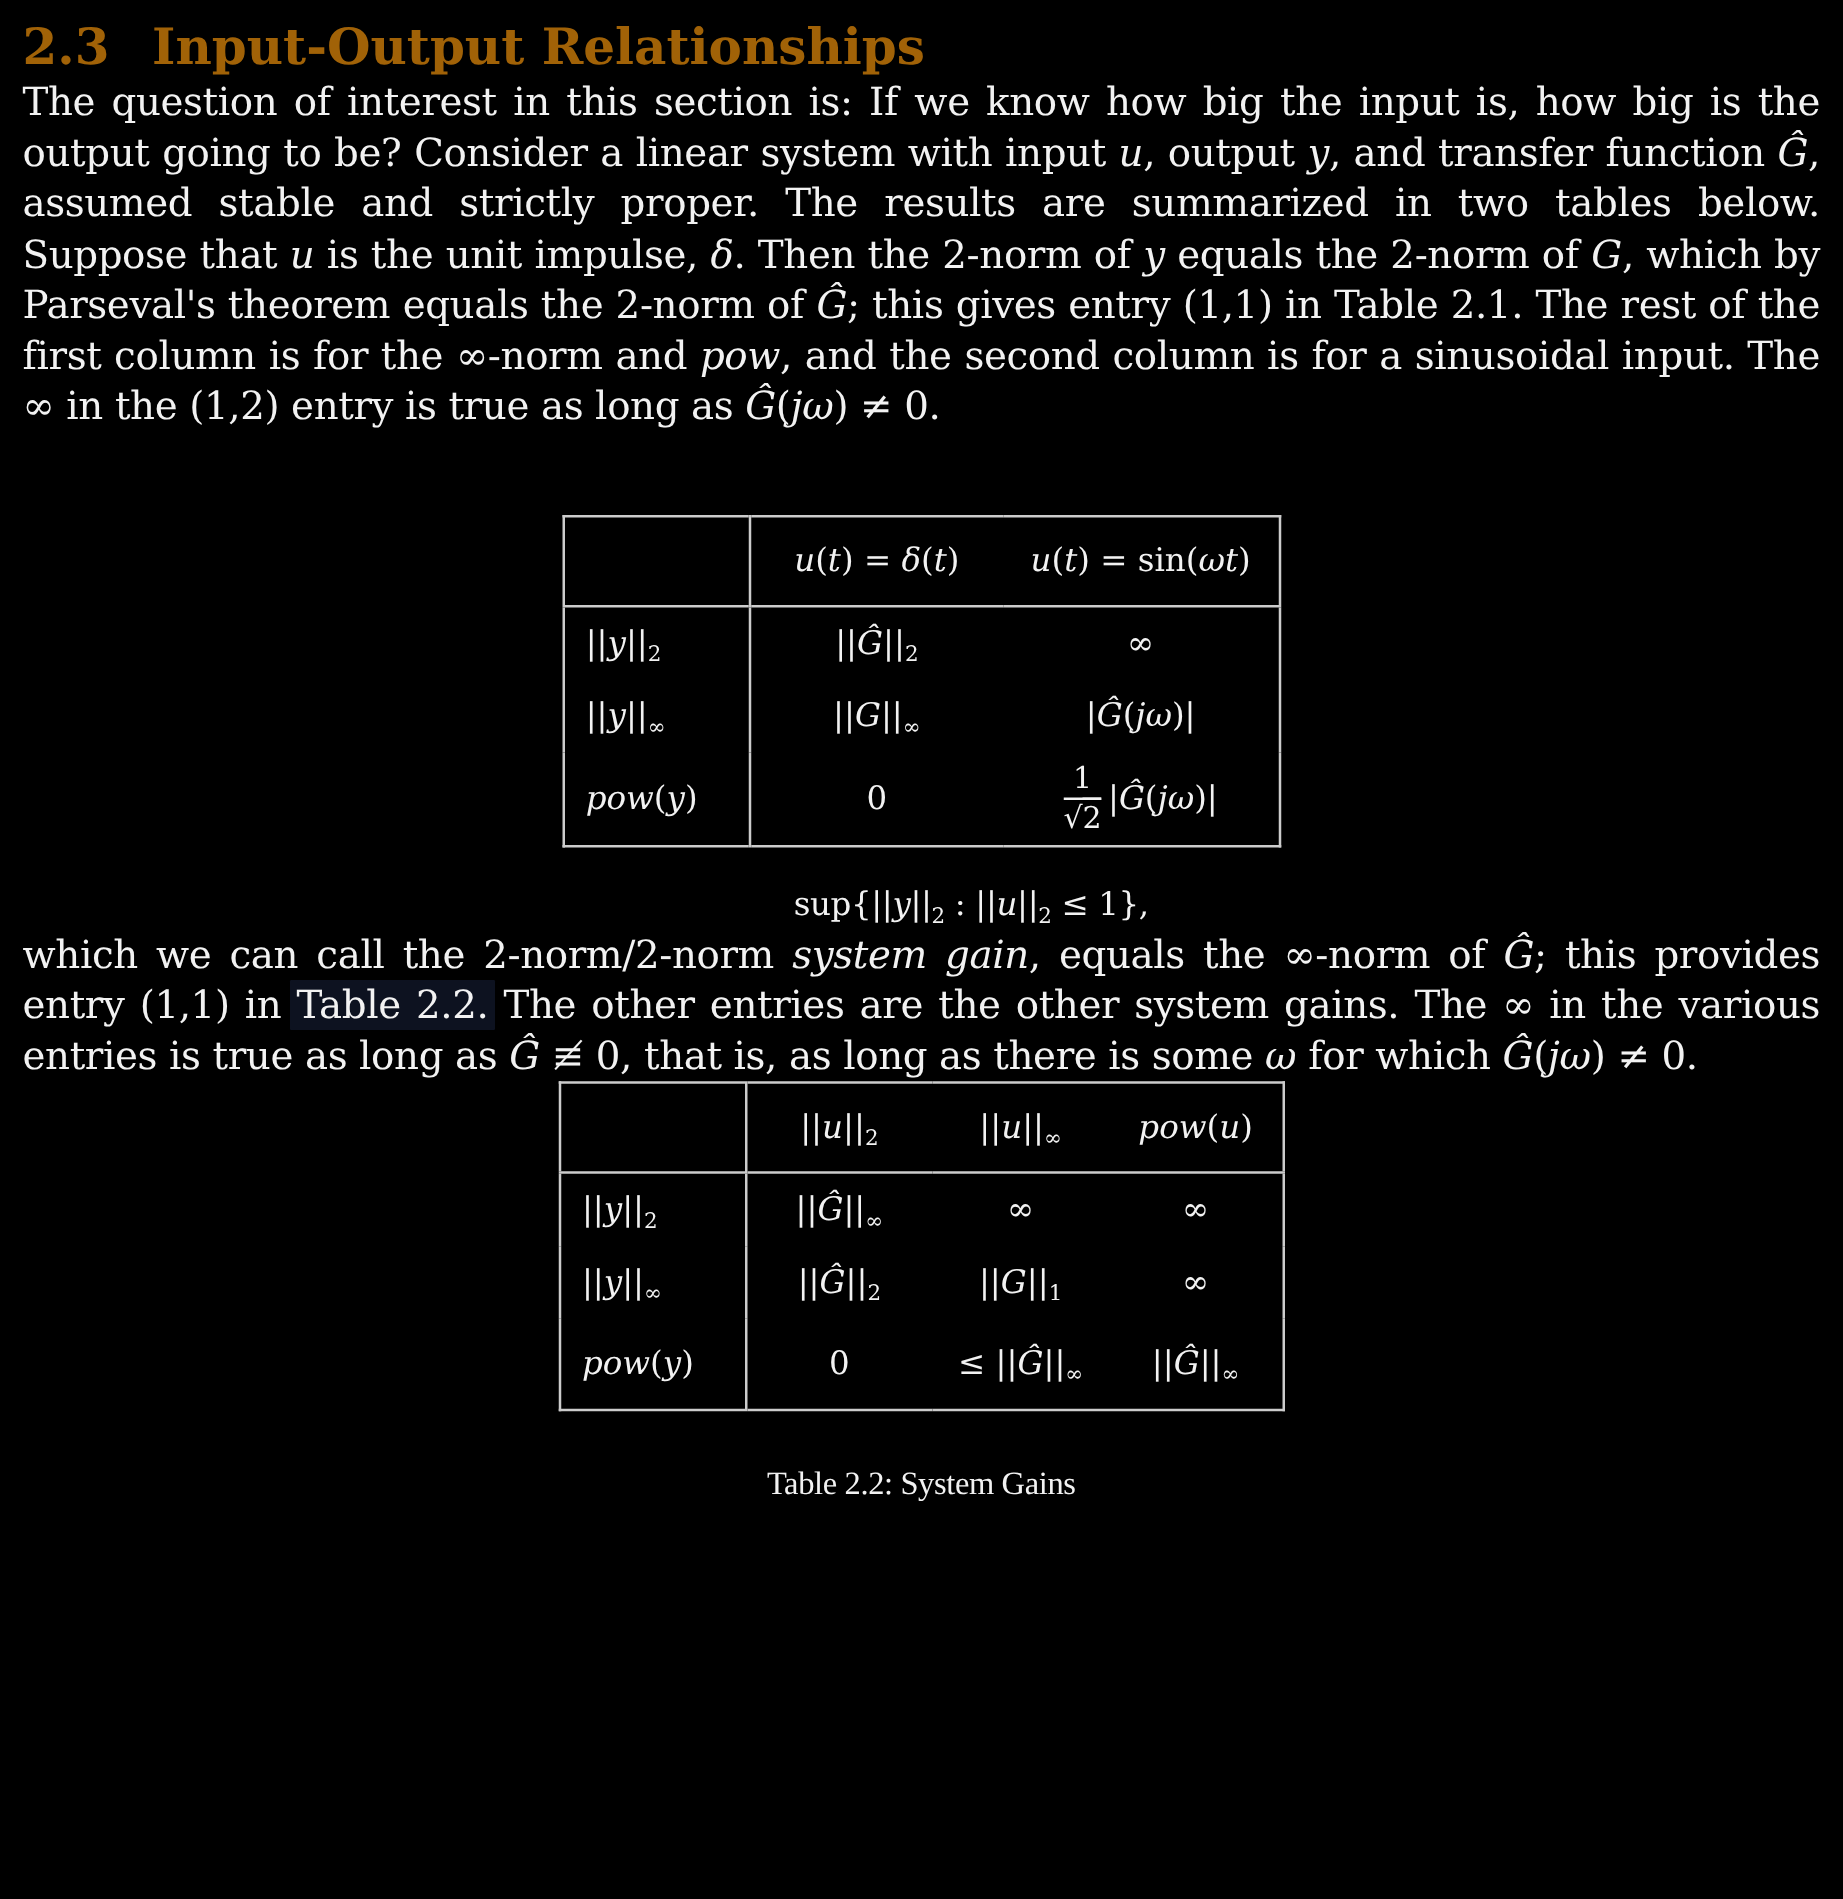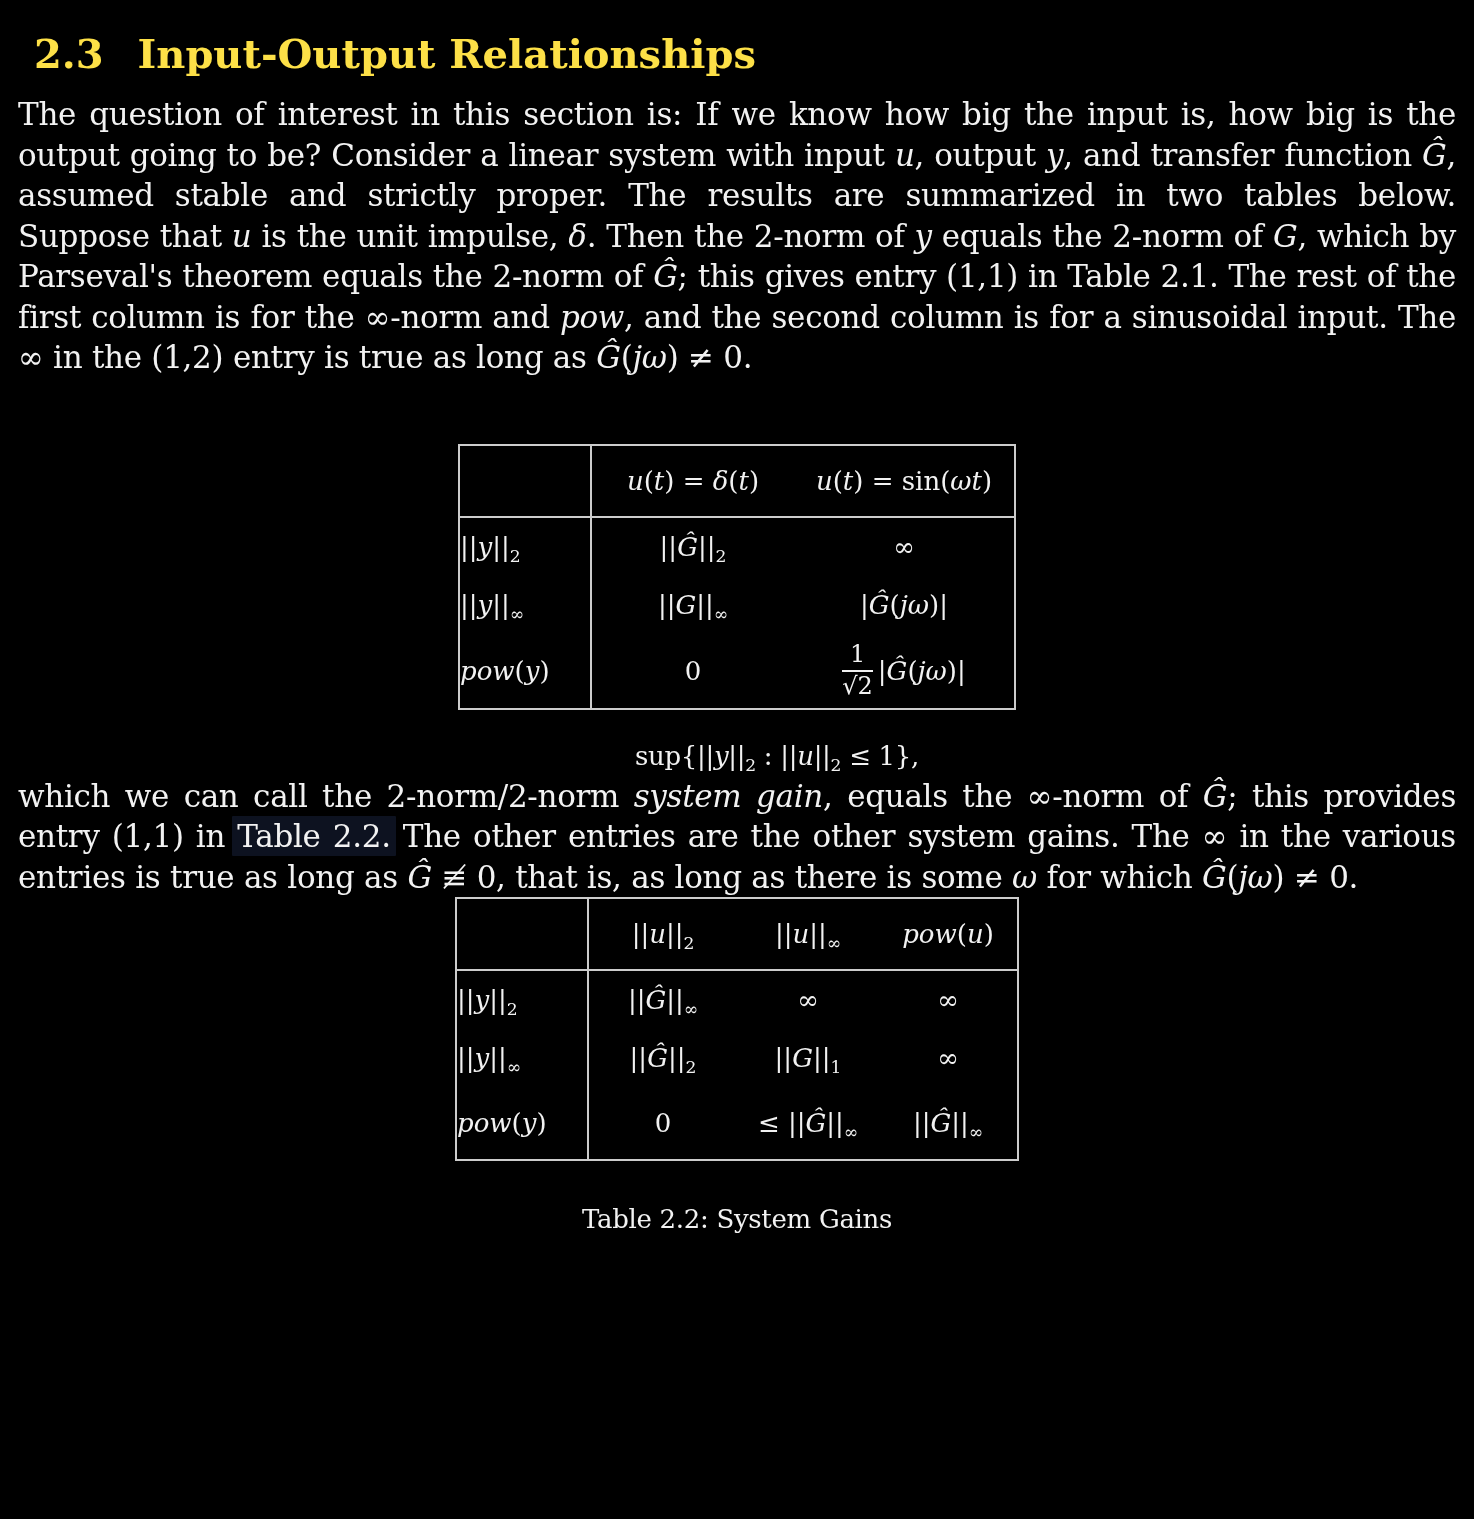--- a/index.html
+++ b/index.html
@@ -10,22 +10,22 @@
   }
   html,body{margin:0;padding:0;}
   body{
     width:1474px;height:1519px;overflow:hidden;
     background:var(--background);
     color:var(--text);
     font-family:"DejaVu Serif","Liberation Serif","DejaVu Sans",serif;
   }
   .page{padding:14px 18px 0 18px;}
   .heading{
-    margin:16px;display:flex;gap:34px;align-items:baseline;
-    font-size:40px;font-weight:bold;line-height:48px;color:#fde047;
+    margin:0;display:flex;gap:34px;align-items:baseline;
+    font-size:40px;font-weight:bold;line-height:48px;color:#a16207;
   }
   p.body-text{
     margin:0;font-size:31px;line-height:40.5px;letter-spacing:-0.3px;
     text-align:justify;
   }
   .para1{margin-top:34px;}
   .para2{margin-top:32px;text-indent:56px;}
   .para3{margin-top:34px;}
   .equation{
     margin:26px 0 0 80px;font-size:26px;line-height:40px;letter-spacing:-0.3px;text-align:center;
@@ -42,21 +42,21 @@
   table.ltx{
     border-collapse:collapse;margin:0 auto;
     font-size:26px;letter-spacing:0;
     border:2px solid var(--table-border);
   }
   table.ltx td{
     vertical-align:middle;text-align:center;padding:0 10px;
   }
   table.ltx td.stub-col{
     border-right:2px solid var(--table-border);
-    text-align:left;padding-left:0;padding-right:18px;
+    text-align:left;padding-left:17px;padding-right:18px;
   }
   table.ltx tr.rhead{border-bottom:2px solid var(--table-border);}
   .t1 .rhead td{height:70px;}
   .t1 .r1 td{height:58px;}
   .t1 .r2 td{height:58px;}
   .t1 .r3 td{height:74px;}
   .t1 td.c-stub{width:112px;}
   .t1 td.c1{width:182px;text-align:center;}
   .t1 td.c2{width:200px;}
   .t2 .rhead td{height:70px;}
@@ -64,21 +64,21 @@
   .t2 .r2 td{height:58px;}
   .t2 .r3 td{height:72px;}
   .t2 td.c-stub{width:112px;}
   .t2 td.c1{width:128px;}
   .t2 td.c2{width:122px;}
   .t2 td.c3{width:118px;}
   .caption{
     margin-top:38px;text-align:center;
     font-size:26px;line-height:40px;letter-spacing:-0.3px;
   }
-  .caption2{}
+  .caption2{font-family:Liberation Serif, serif;}
   
   .cellflex{display:flex;align-items:center;justify-content:center;gap:5px;}
   .frac{
     display:inline-flex;flex-direction:column;align-items:stretch;
     font-size:24px;line-height:1.15;text-align:center;
   }
   .frac .num{border-bottom:2px solid var(--text);padding:0 3px 1px 3px;}
   .frac .den{padding-top:1px;white-space:nowrap;}
   .frac .den .rad-arg{border-top:2px solid var(--text);}
 </style>

